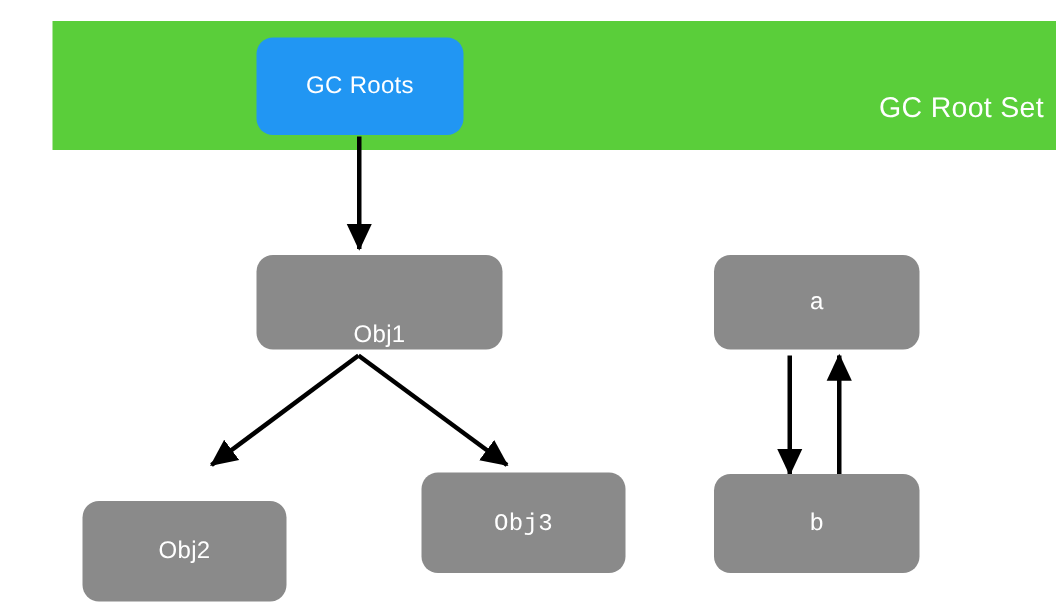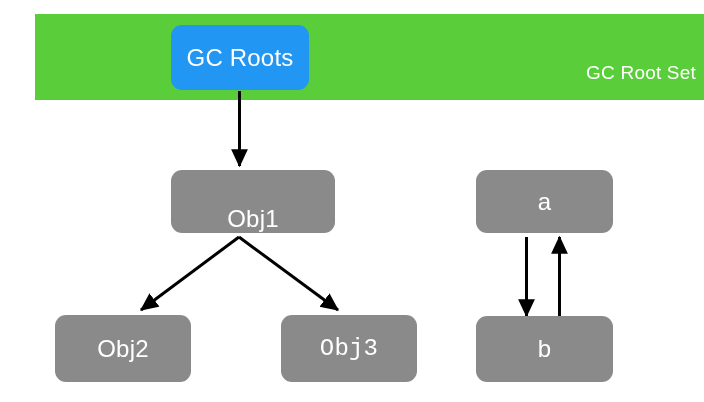--- a/index.html
+++ b/index.html
@@ -43,31 +43,31 @@
     white-space: nowrap;
   }
 
   .node {
     position: absolute;
     border-radius: 11px;
     display: flex;
     align-items: center;
     justify-content: center;
     color: #ffffff;
-    font-size: 24px;
+    font-size: 16px;
     letter-spacing: 0.2px;
     box-sizing: border-box;
   }
 
   .node-gray { background: #8A8A8A; }
   .node-blue { background: #2196F3; }
 
   #node-gcroots { left: 151px; top: 25px;  width: 138px; height: 65px; }
   #node-obj1    { left: 151px; top: 170px; width: 164px; height: 63px; align-items: flex-end; }
-  #node-obj2    { left: 35px;  top: 315px; width: 136px; height: 67px; }
+  #node-obj2    { left: 35px;  top: 334px; width: 136px; height: 67px; }
   #node-obj3    { left: 261px; top: 315px; width: 136px; height: 67px; font-family: Liberation Mono, monospace; }
   #node-a       { left: 456px; top: 170px; width: 137px; height: 63px; }
   #node-b       { left: 456px; top: 316px; width: 137px; height: 66px; }
 
   svg.edges {
     position: absolute;
     left: 0;
     top: 0;
     width: 704px;
     height: 402px;

